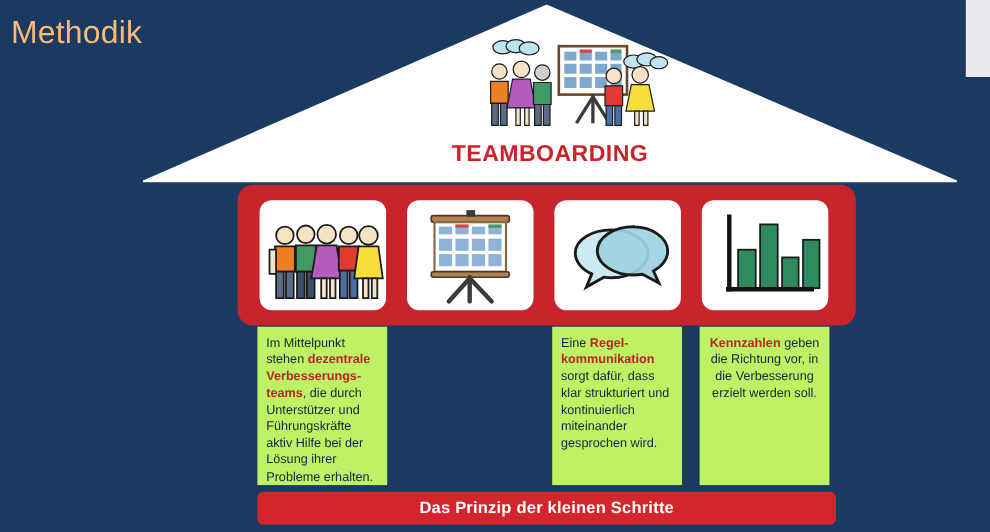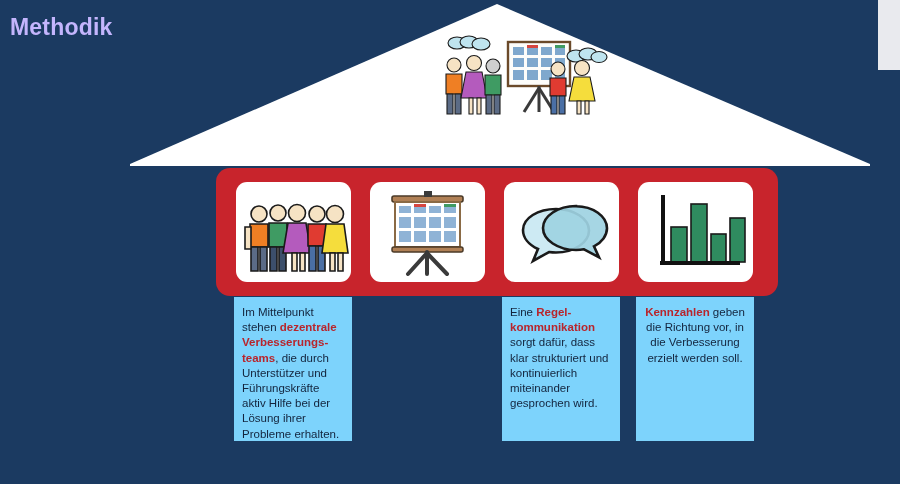--- a/index.html
+++ b/index.html
@@ -8,21 +8,21 @@
     background:#1b3a61;
     font-family:"Liberation Sans", sans-serif;
     overflow:hidden;
     position:relative;
   }
   #stage{position:absolute;left:0;top:0;width:900px;height:484px;}
 
   
   .page-title{
     position:absolute;left:10px;top:14px;
-    font-size:23px;font-weight:bold;color:#c4b5fd;
+    font-size:29px;font-weight:normal;color:#fdba74;
     letter-spacing:.2px;
   }
   .copyright-strip{
     position:absolute;right:0;top:0;width:22px;height:70px;
     background:#e9eaee;
   }
 
   
   .roof{
     position:absolute;left:130px;top:4px;width:740px;height:162px;
@@ -51,21 +51,21 @@
   }
   .icon-card.c0{left:20px;}
   .icon-card.c1{left:154px;}
   .icon-card.c2{left:288px;}
   .icon-card.c3{left:422px;}
   .icon-card svg{display:block;width:100%;height:100%;}
 
   
   .panel{
     position:absolute;top:297px;width:118px;height:144px;
-    background:#7dd3fc;
+    background:#bef264;
     font-size:11.5px;line-height:15.2px;color:#13243d;
     box-sizing:border-box;padding:8px 8px 6px 8px;
   }
   .panel.p0{left:234px;}
   .panel.p1{left:368px;}
   .panel.p2{left:502px;}
   .panel.p3{left:636px;text-align:center;}
   .panel .hl{color:#b8252c;font-weight:bold;}
 
   
@@ -159,20 +159,21 @@
       <g stroke="#1a1a1a" stroke-width="1.1">
         <circle cx="134" cy="37" r="7" fill="#f6e3c4"></circle>
         <path d="M126 46 h16 v18 h-16 z" fill="#e03b31"></path>
         <path d="M127 64 h6 v18 h-6 z M135 64 h6 v18 h-6 z" fill="#4a6fa5"></path>
         <circle cx="158" cy="36" r="7.5" fill="#f6e3c4"></circle>
         <path d="M150 45 h16 l5 24 h-26 z" fill="#f5dd3c"></path>
         <path d="M153 69 h4 v13 h-4 z M161 69 h4 v13 h-4 z" fill="#f6e3c4"></path>
       </g>
     </svg>
 
+    <div class="roof-title">TEAMBOARDING</div>
   </div>
 
   <div class="red-band">
 
     <div class="icon-card c0">
       <svg viewBox="0 0 115 100">
         <g stroke="#1a1a1a" stroke-width="1.6">
 
           <circle cx="23" cy="32" r="8" fill="#f6e3c4"></circle>
           <path d="M14 42 h18 v23 h-18 z" fill="#ef7f24"></path>
@@ -257,14 +258,17 @@
   <div class="panel p0">
     <span class="seg">Im Mittelpunkt stehen </span><span class="seg hl">dezentrale Verbesserungs-teams</span><span class="seg">, die durch Unterstützer und Führungskräfte aktiv Hilfe bei der Lösung ihrer Probleme erhalten.</span>
   </div>
   <div class="panel p2">
     <span class="seg">Eine </span><span class="seg hl">Regel-kommunikation</span><span class="seg"> sorgt dafür, dass klar strukturiert und kontinuierlich miteinander gesprochen wird.</span>
   </div>
   <div class="panel p3">
     <span class="seg hl">Kennzahlen</span><span class="seg"> geben die Richtung vor, in die Verbesserung erzielt werden soll.</span>
   </div>
 
+  <div class="banner">
+    <div class="banner-label">Das Prinzip der kleinen Schritte</div>
+  </div>
 
 </div>
 
 </body></html>

